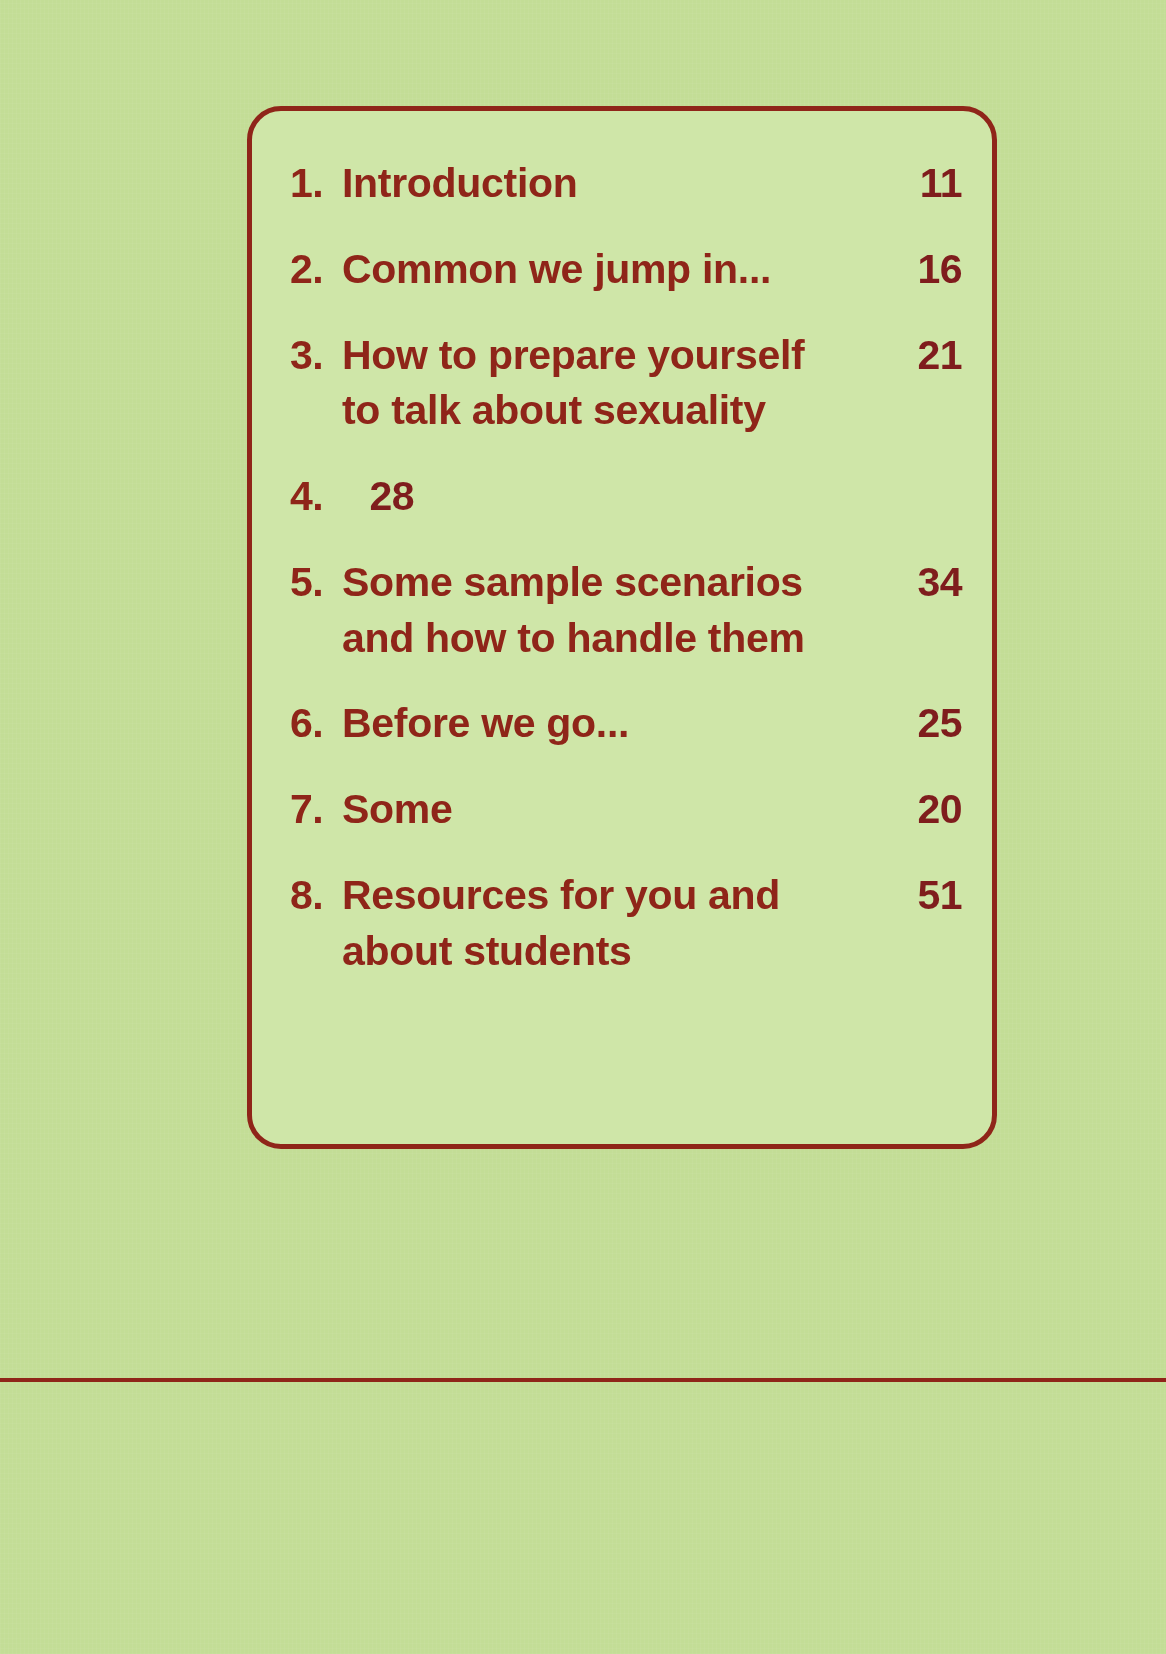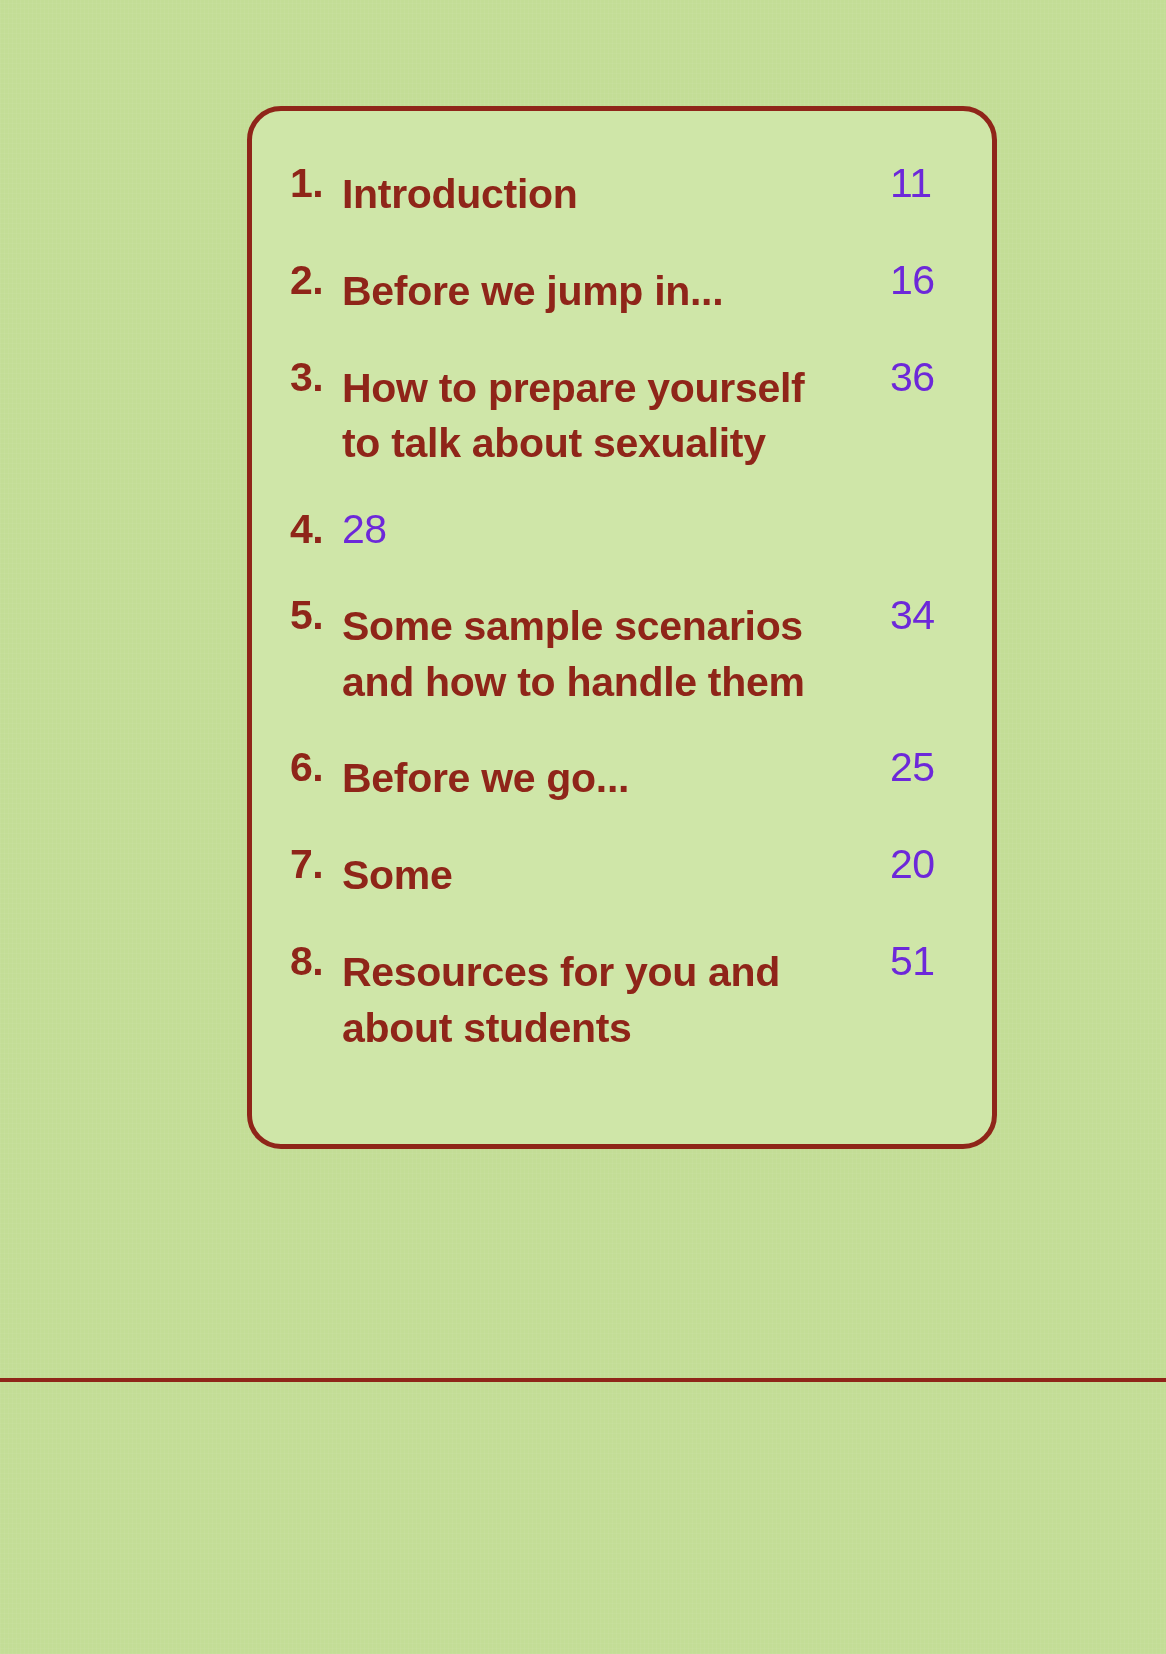--- a/index.html
+++ b/index.html
@@ -65,29 +65,29 @@
 
   .toc-title {
     color: #8f2519;
     font-size: 41px;
     font-weight: bold;
     line-height: 1.36;
     flex: 1 1 auto;
     padding-right: 12px;
     letter-spacing: -0.3px;
     white-space: pre-line;
-    margin-top: 11px;
   }
 
   .toc-page {
-    color: #6d28d9;
+    color: #7f1d1d;
     font-size: 41px;
-    font-weight: normal;
+    font-weight: bold;
     line-height: 1.36;
     flex: 0 0 72px;
+    text-align: right;
     letter-spacing: -0.5px;
   }
 
   .footer-rule {
     position: absolute;
     left: 0;
     right: 0;
     top: 1378px;
     height: 4px;
     background: #8f2519;
@@ -102,29 +102,29 @@
   <div class="toc-list">
 
     <div class="toc-row">
       <div class="toc-num">1.</div>
       <div class="toc-title">Introduction</div>
       <div class="toc-page">11</div>
     </div>
 
     <div class="toc-row">
       <div class="toc-num">2.</div>
-      <div class="toc-title">Before we jump in...</div>
+      <div class="toc-title">Common we jump in...</div>
       <div class="toc-page">16</div>
     </div>
 
     <div class="toc-row">
       <div class="toc-num">3.</div>
       <div class="toc-title">How to prepare yourself
 to talk about sexuality</div>
-      <div class="toc-page">36</div>
+      <div class="toc-page">21</div>
     </div>
 
     <div class="toc-row">
       <div class="toc-num">4.</div>
       <div class="toc-page">28</div>
     </div>
 
     <div class="toc-row">
       <div class="toc-num">5.</div>
       <div class="toc-title">Some sample scenarios

